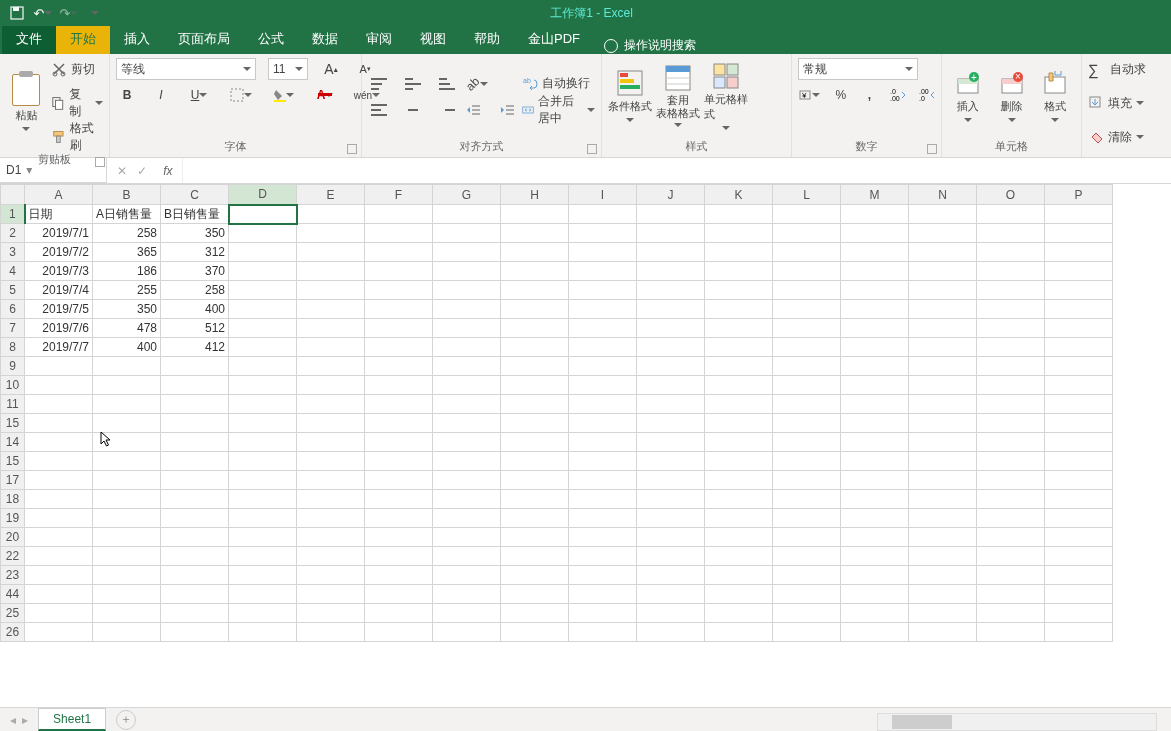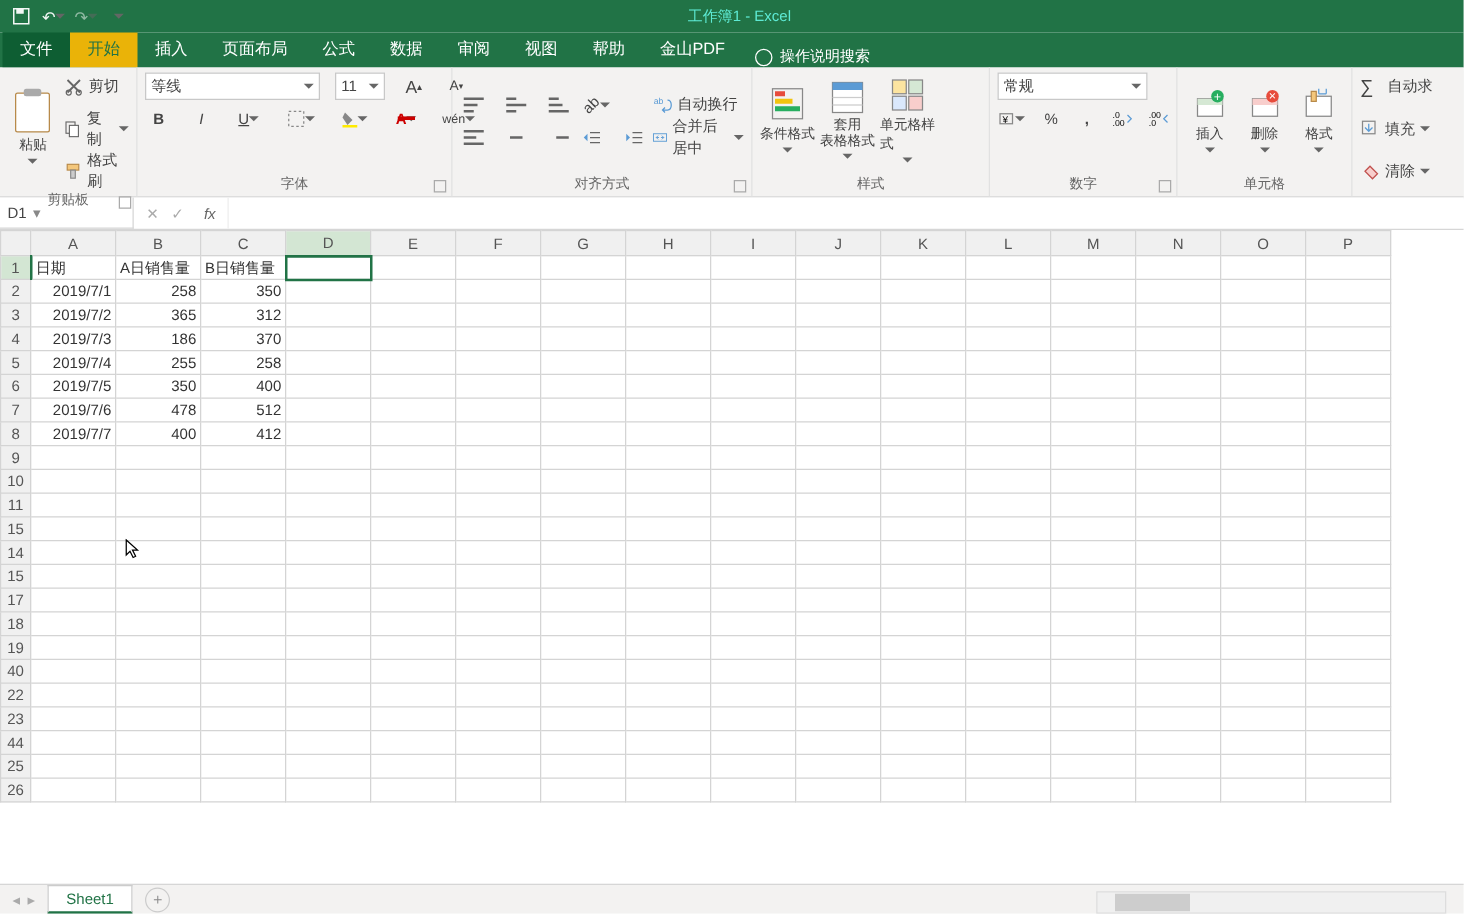--- a/index.html
+++ b/index.html
@@ -771,21 +771,21 @@
           <td class="cell"></td>
           <td class="cell"></td>
           <td class="cell"></td>
           <td class="cell"></td>
           <td class="cell"></td>
           <td class="cell"></td>
           <td class="cell"></td>
           <td class="cell"></td>
         </tr>
         <tr>
-          <th class="row-h">40</th>
+          <th class="row-h">20</th>
           <td class="cell"></td>
           <td class="cell"></td>
           <td class="cell"></td>
           <td class="cell"></td>
           <td class="cell"></td>
           <td class="cell"></td>
           <td class="cell"></td>
           <td class="cell"></td>
           <td class="cell"></td>
           <td class="cell"></td>

